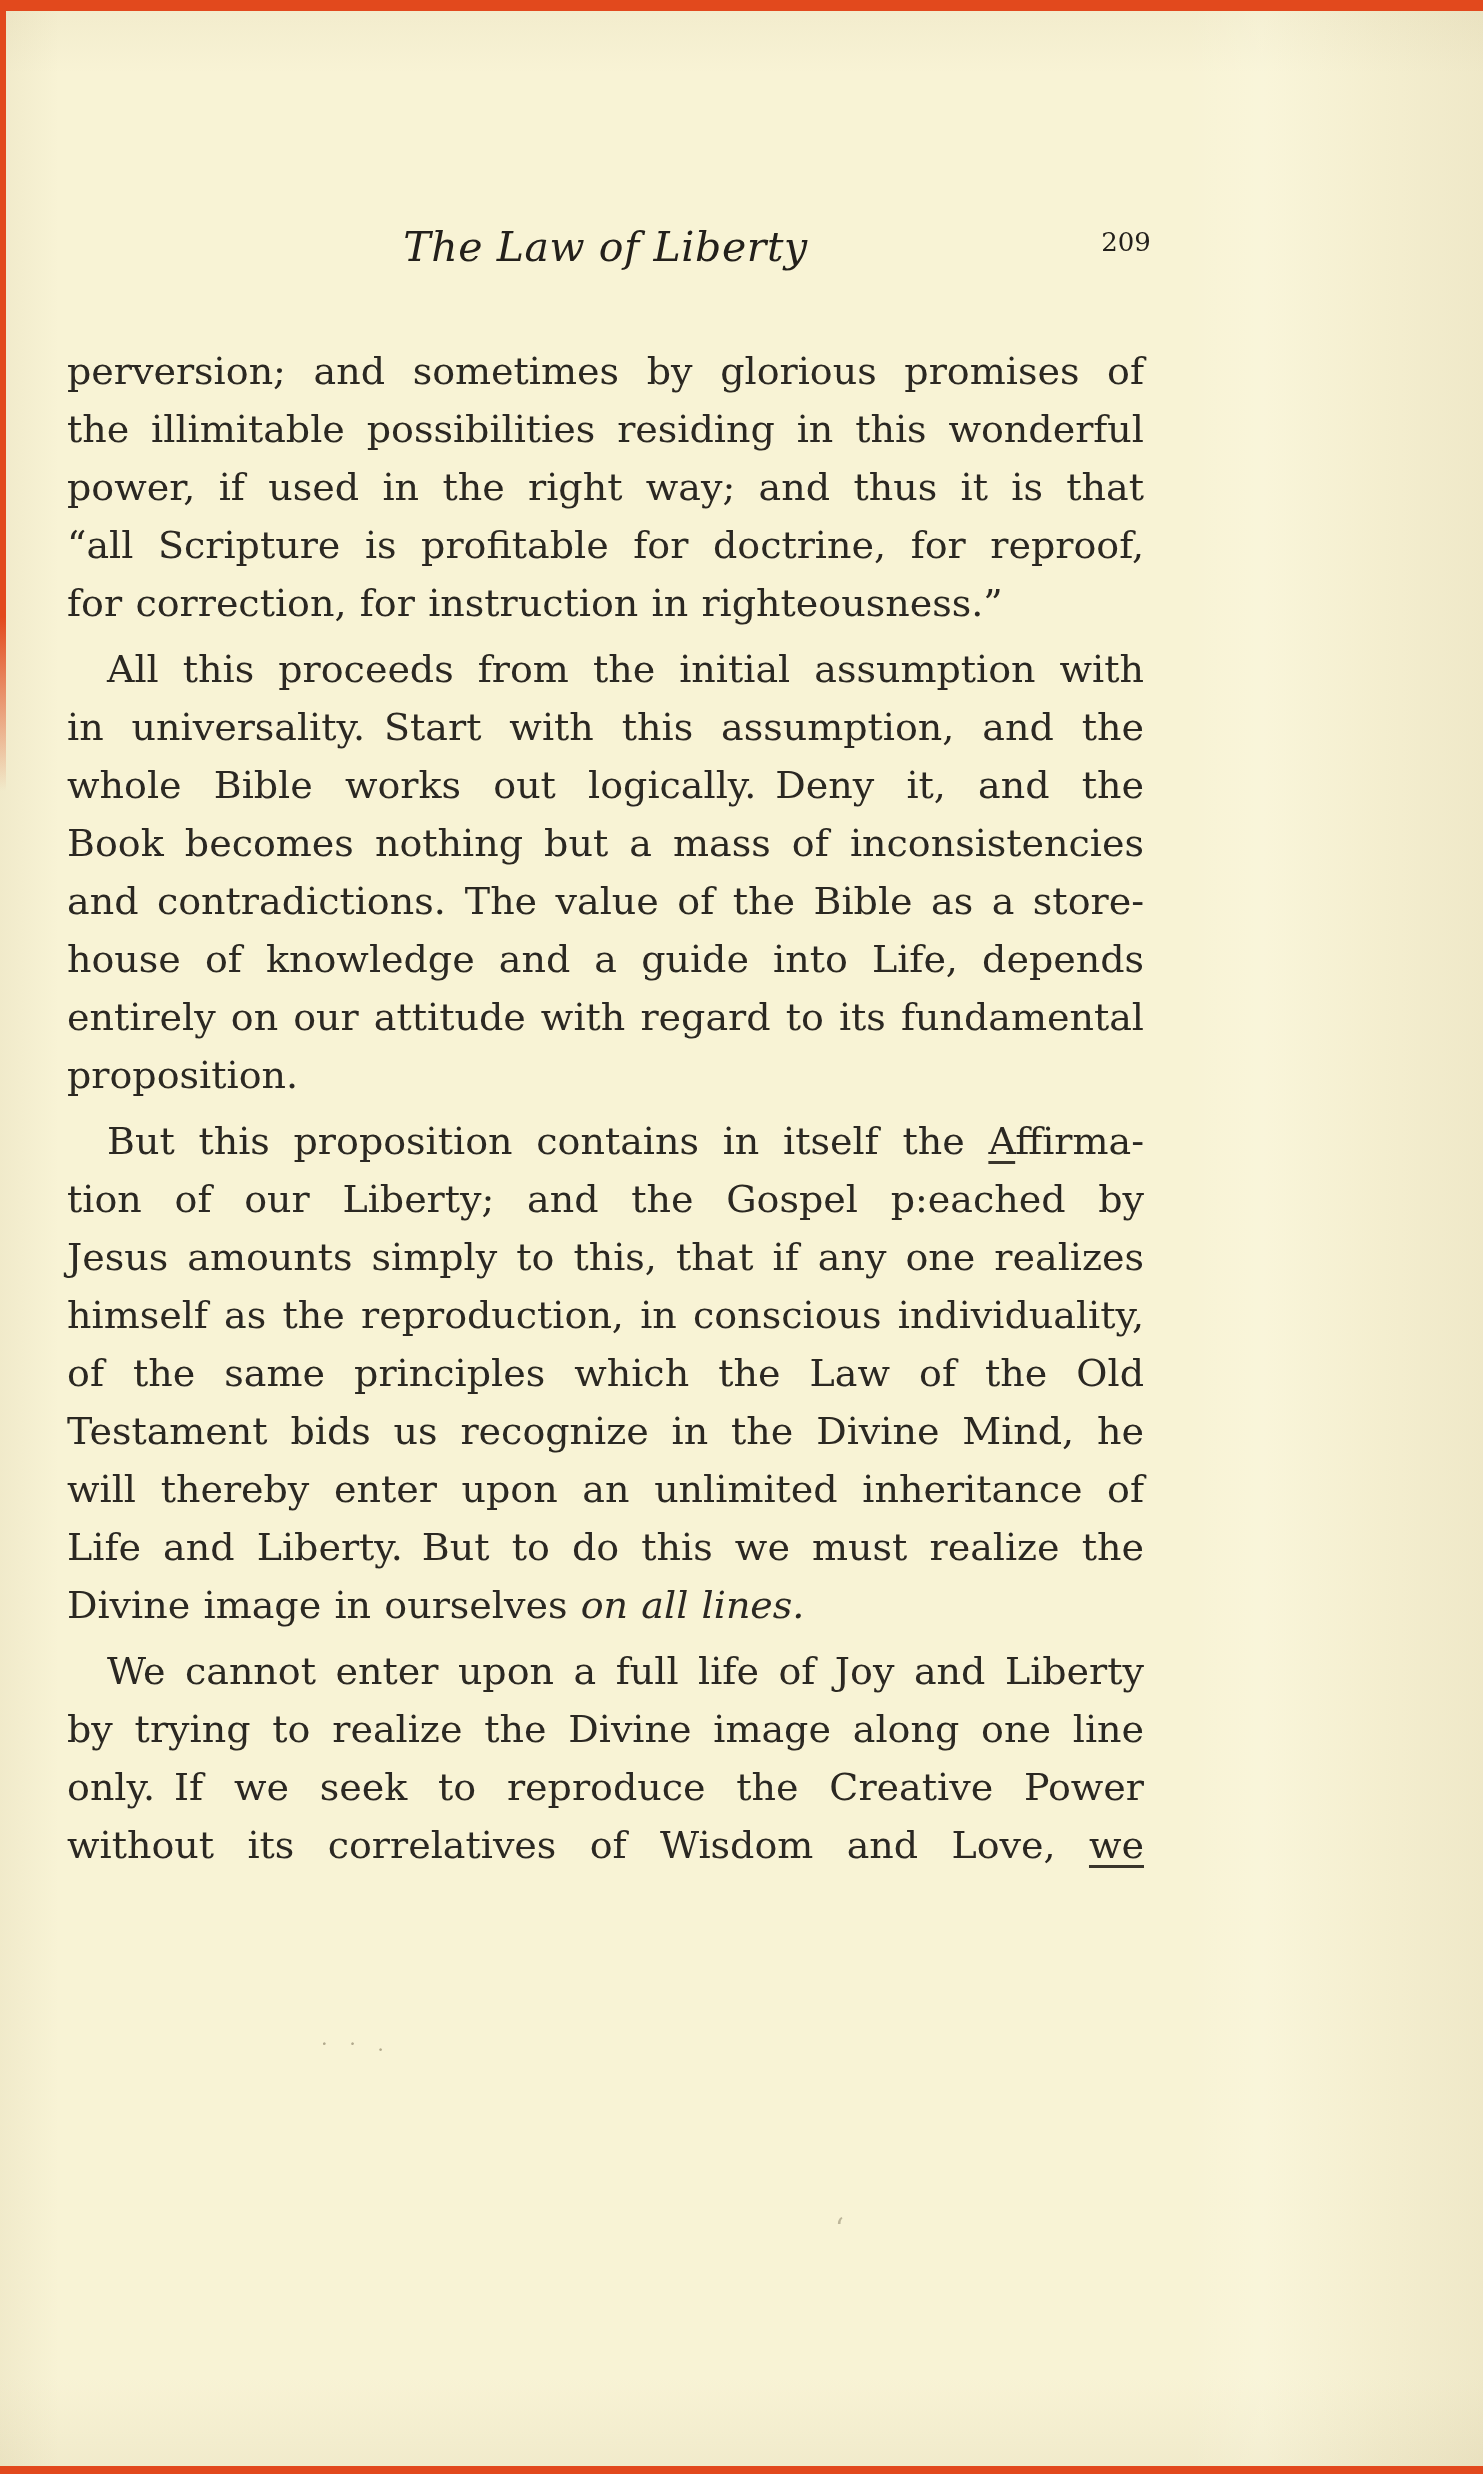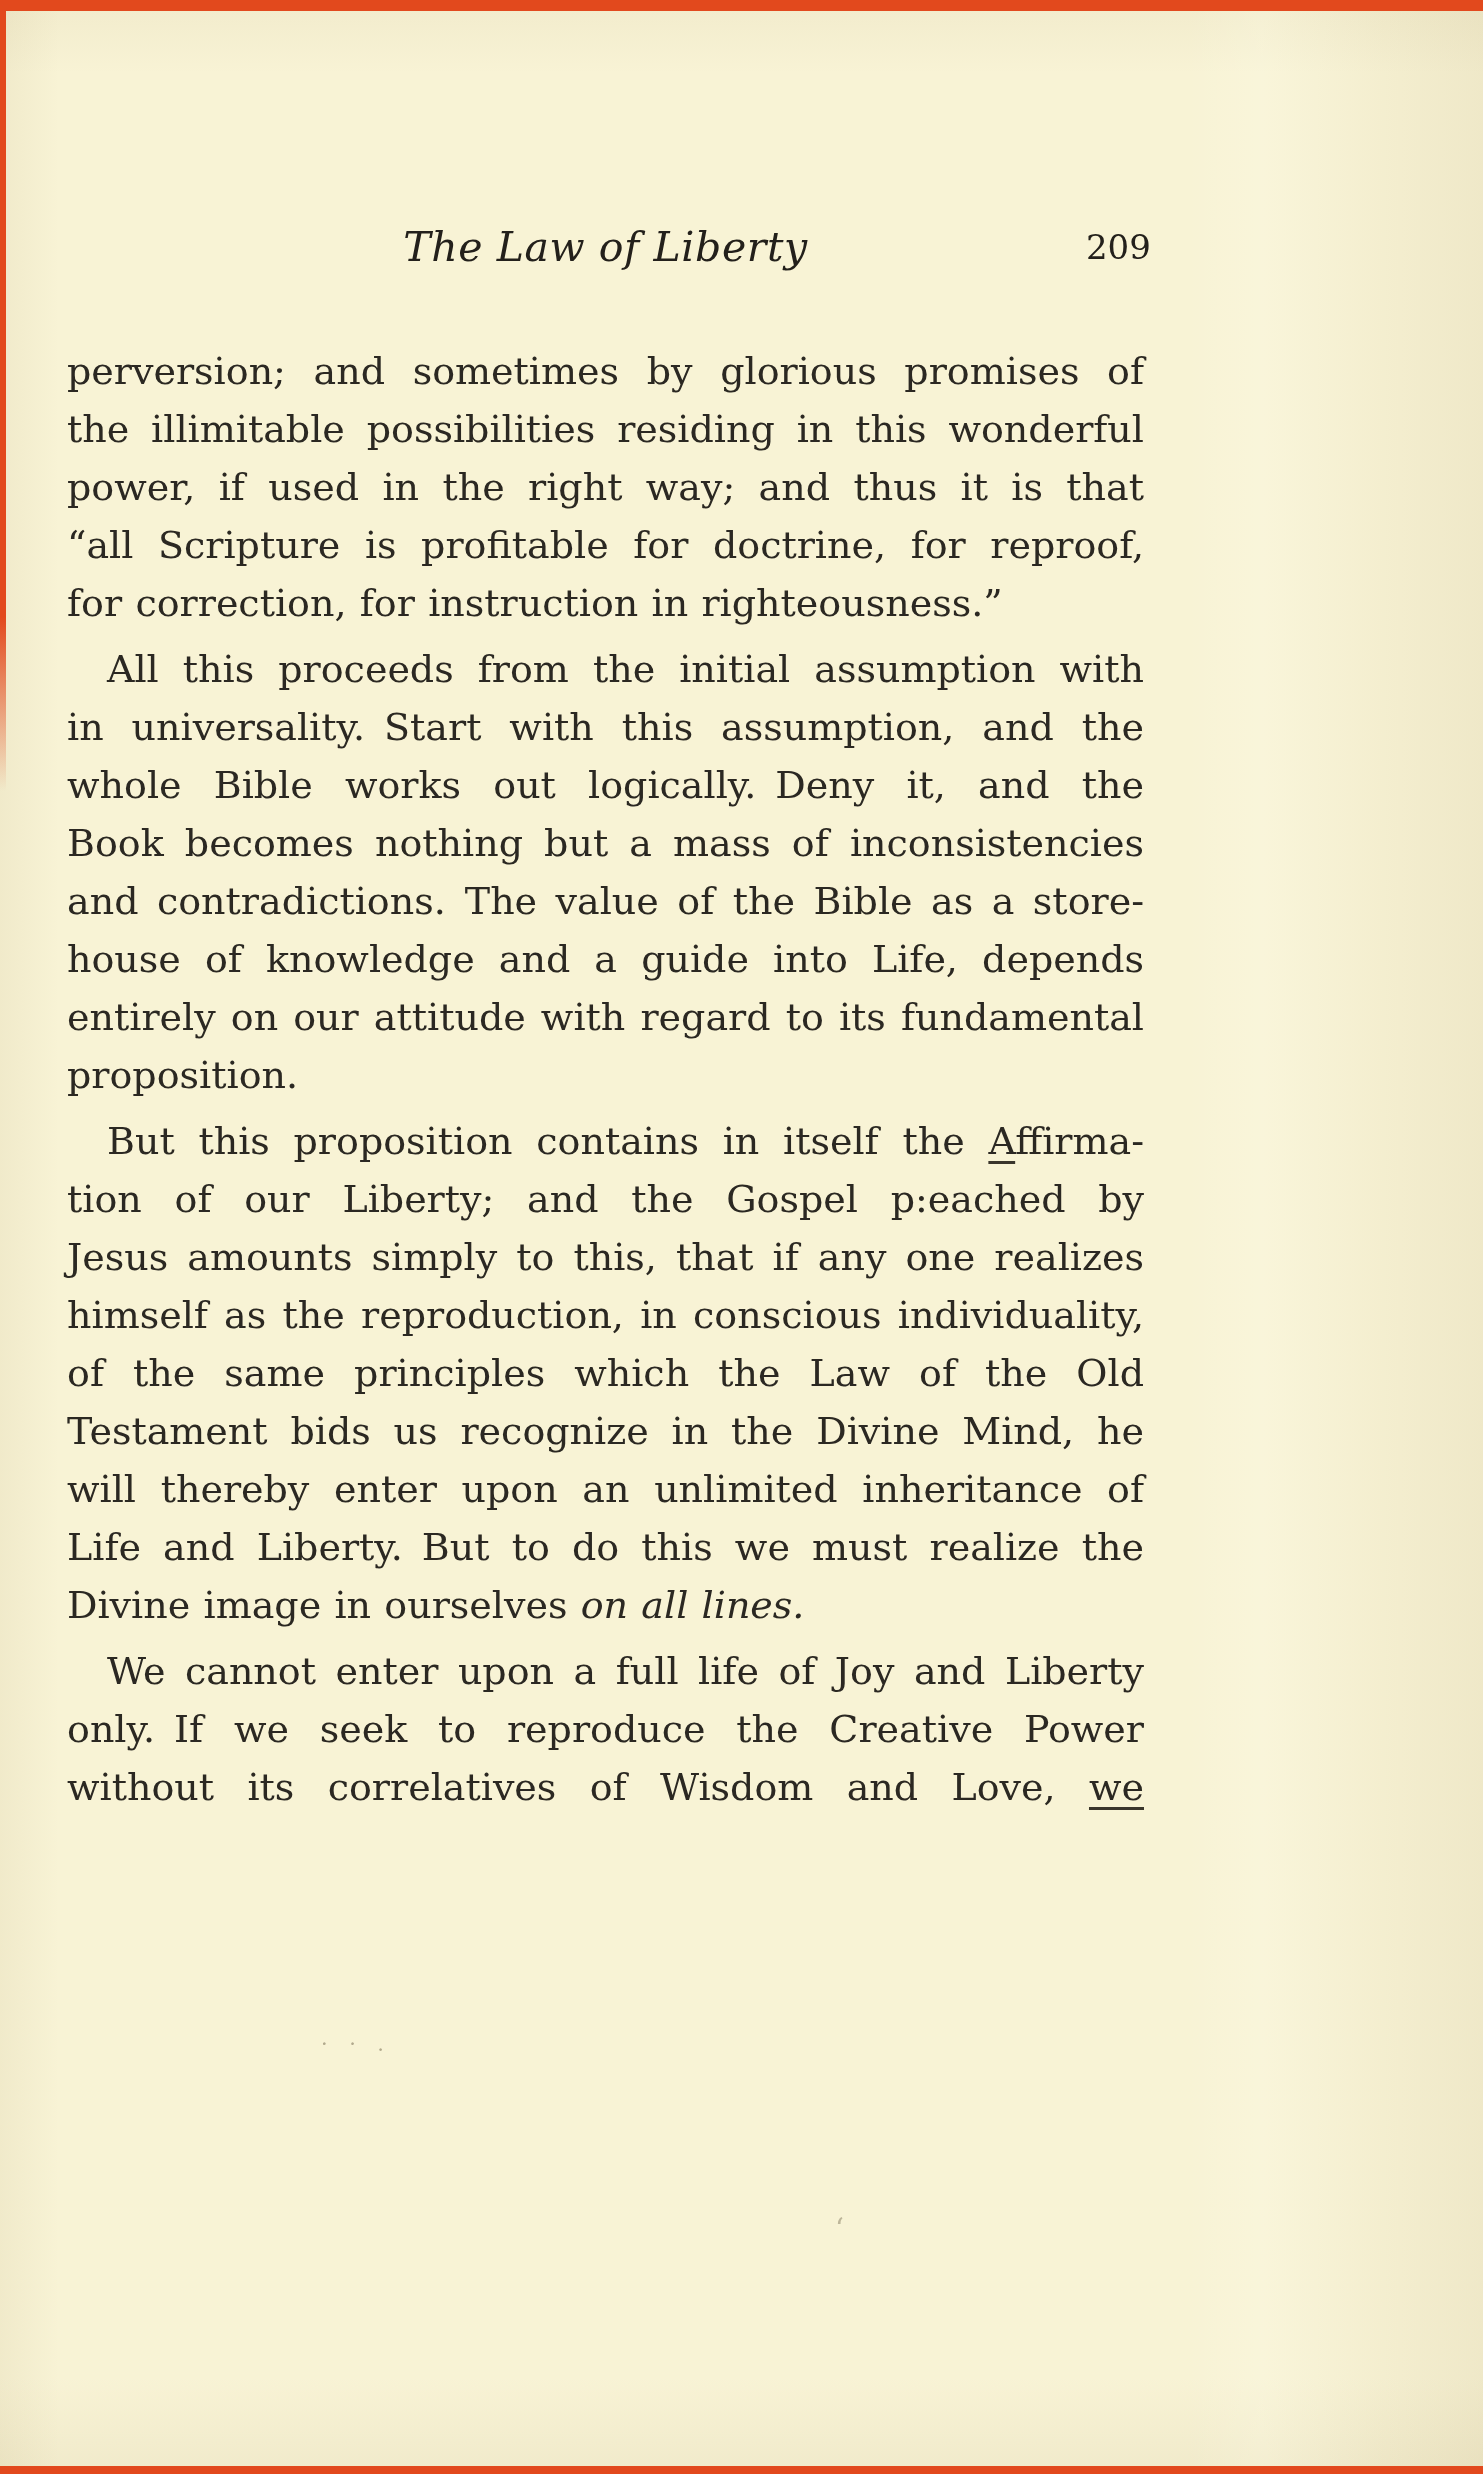--- a/index.html
+++ b/index.html
@@ -50,21 +50,21 @@
   .running-title{
     position:absolute;left:0;right:0;
     text-align:center;
     font-style:italic;
     font-size:41px;
     letter-spacing:0.6px;
     color:#23201b;
   }
   .page-number{
     position:absolute;right:1.2px;top:3.7px;
-    font-size:34px;
+    font-size:26px;
     color:#23201b;
   }
 
   .text-block{
     position:absolute;
     top:334px;left:59px;width:1093px;
     font-size:38px;
     line-height:58px;
     word-spacing:1.2px;
   }
@@ -133,20 +133,21 @@
         <div class="line"><span>Jesus amounts simply to this, that if any one realizes</span></div>
         <div class="line"><span>himself as the reproduction, in conscious individuality,</span></div>
         <div class="line"><span>of the same principles which the Law of the Old</span></div>
         <div class="line"><span>Testament bids us recognize in the Divine Mind, he</span></div>
         <div class="line"><span>will thereby enter upon an unlimited inheritance of</span></div>
         <div class="line"><span>Life and Liberty. But to do this we must realize the</span></div>
         <div class="line end"><span>Divine image in ourselves </span><span class="i">on all lines.</span></div>
       </div>
       <div class="paragraph indent">
         <div class="line"><span>We cannot enter upon a full life of Joy and Liberty</span></div>
+        <div class="line"><span>by trying to realize the Divine image along one line</span></div>
         <div class="line"><span>only. If we seek to reproduce the Creative Power</span></div>
         <div class="line"><span>without its correlatives of Wisdom and Love, </span><span class="u">we</span></div>
       </div>
     </div>
 
   <div class="artifact dots">· · .</div>
   <div class="artifact tick">‘</div>
 
 </div>
 

